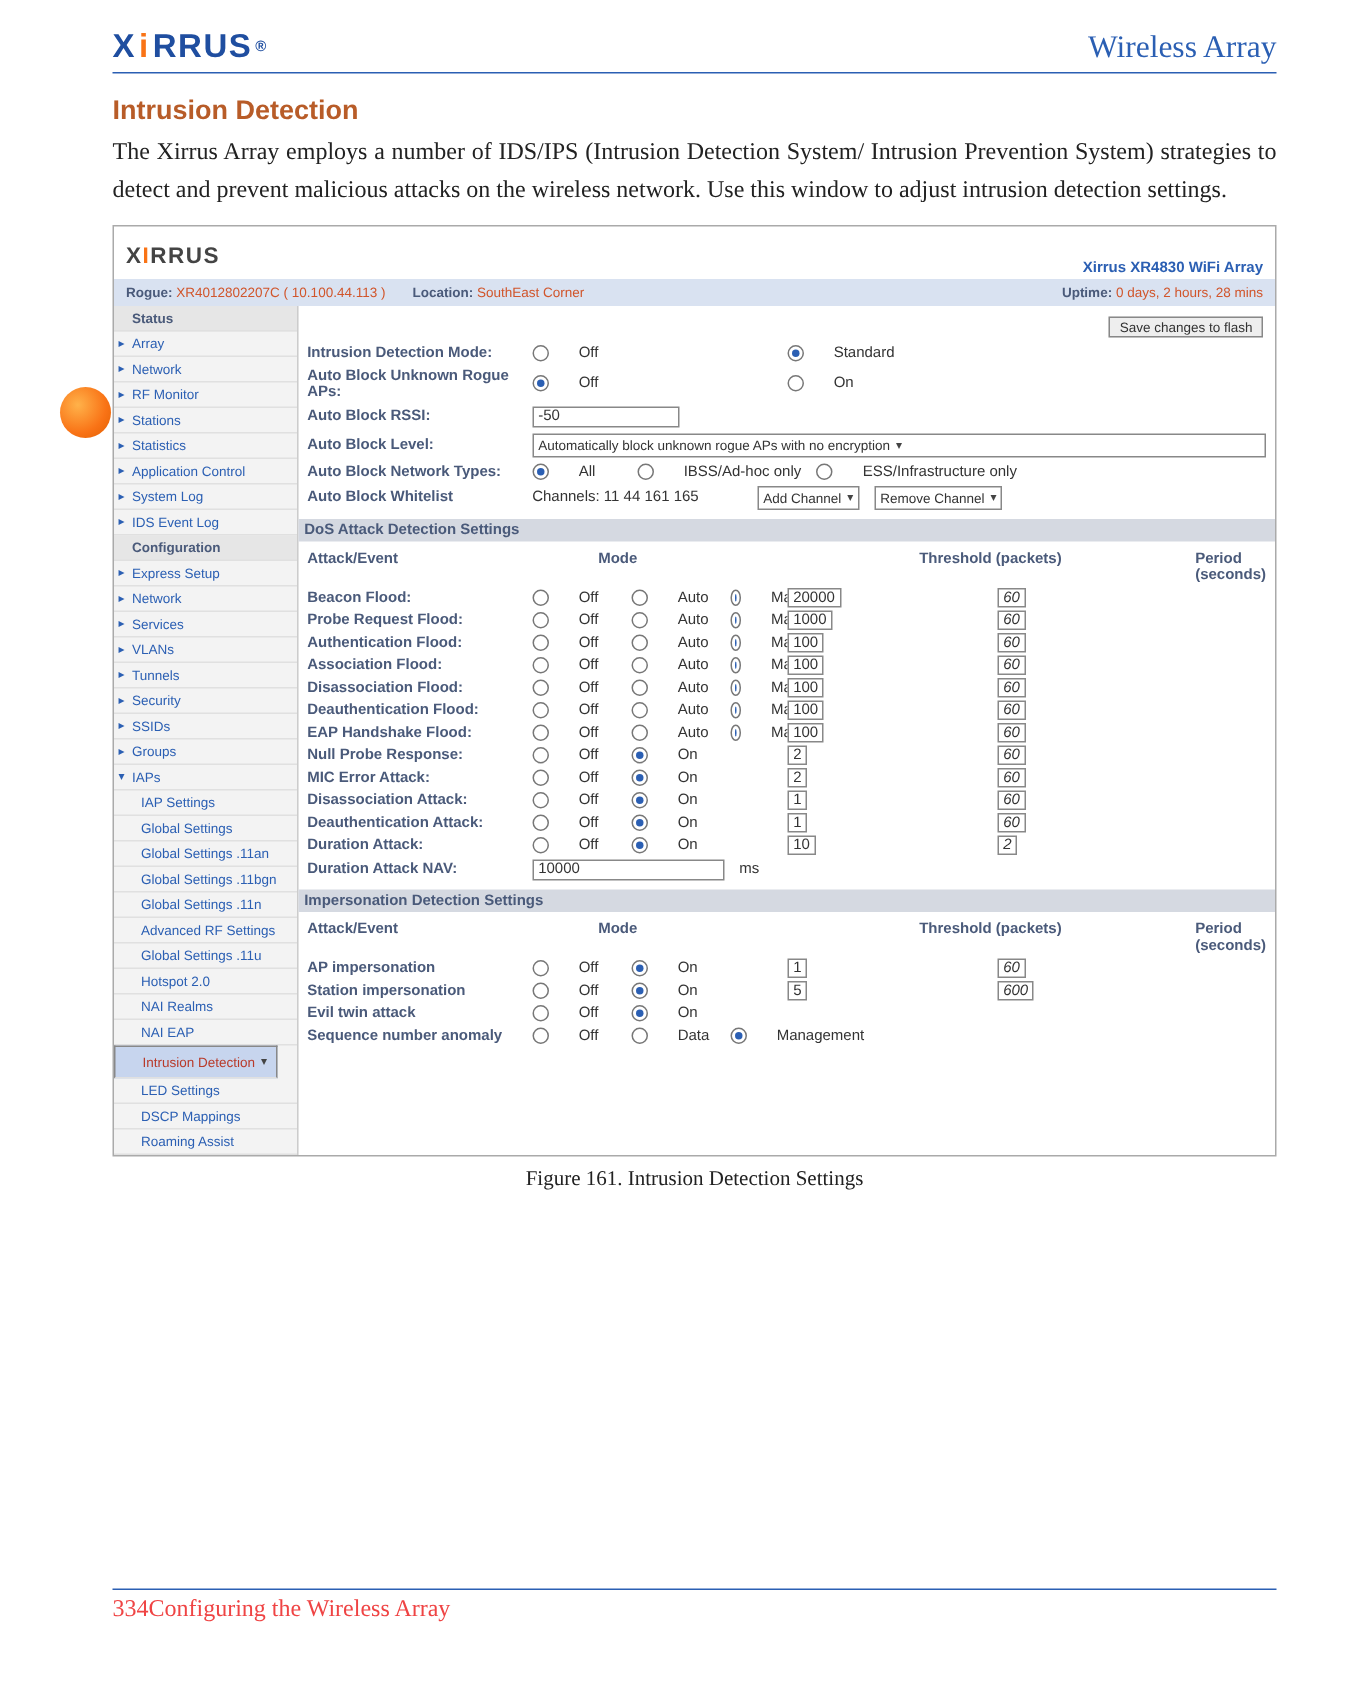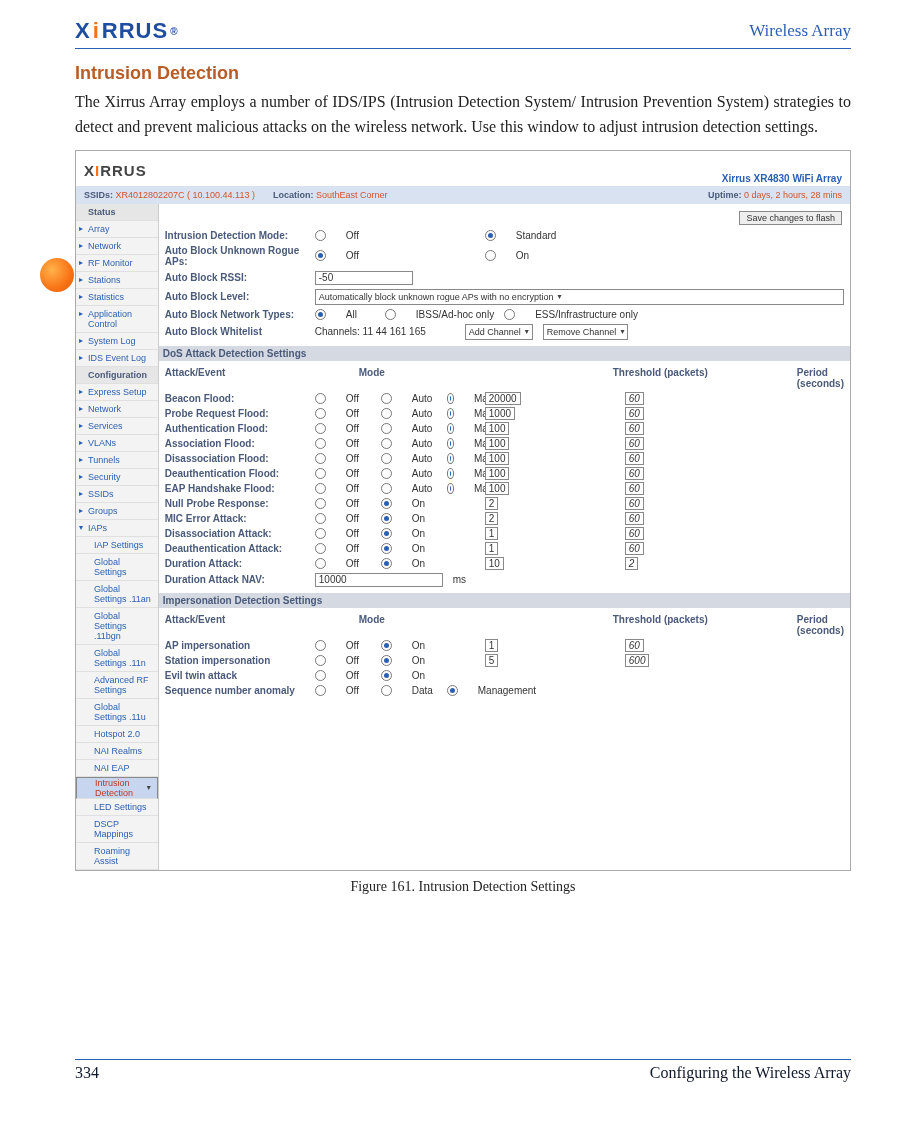--- a/index.html
+++ b/index.html
@@ -39,21 +39,21 @@
     letter-spacing: 1px;
     color: #1f4ea0;
     display: flex;
     align-items: center;
     gap: 2px;
   }
   .logo .dot-o { color: #f97316; }
   .doc-title-right {
     font-family: Georgia, serif;
     color: #2b5fb3;
-    font-size: 17px;
+    font-size: 21px;
   }
   h2.section {
     color: #b85c28;
     font-family: Arial, sans-serif;
     font-weight: bold;
     font-size: 18px;
     margin: 12px 0 6px 0;
   }
   p.body {
     font-size: 16px;
@@ -170,37 +170,36 @@
   .sect-head {
     background: #d5d9e1;
     color: #4a5a7a;
     font-weight: bold;
     padding: 2px 4px;
     margin: 4px -6px;
   }
   .col-head { display:flex; padding: 2px 0; gap: 44px; }
   .col-head .h1 { width: 150px; color:#4a5a7a; font-weight:bold; }
   .col-head .h2 { width: 170px; color:#4a5a7a; font-weight:bold; }
-  .col-head .h3 { width: 140px; color:#4a5a7a; font-weight:bold;margin-left:40px; }
+  .col-head .h3 { width: 140px; color:#4a5a7a; font-weight:bold; }
   .col-head .h4 { flex:1; color:#4a5a7a; font-weight:bold; }
   .drow { display:flex; align-items:center; padding: 2px 0; }
   .drow .c1 { width:150px; color:#4a5a7a; font-weight:bold; }
   .drow .c2 { width:170px; display:flex; gap:6px; }
   .drow .c3 { width:140px; }
   .drow .c4 { flex:1;font-style:italic; }
   .footer {
     position: absolute;
     bottom: 18px;
     left: 75px;
     right: 50px;
     border-top: 1px solid #2b5fb3;
     padding-top: 4px;
     display: flex;
-    justify-content: space-between;
-    color: #0f172a;
+    color: #ef4444;
     font-size: 16px;
   }
 </style>
 </head>
 <body>
 
 <div class="page">
   <div class="edge-dot"></div>
 
   <div class="topbar">
@@ -212,21 +211,21 @@
 
   <h2 class="section">Intrusion Detection</h2>
   <p class="body">The Xirrus Array employs a number of IDS/IPS (Intrusion Detection System/ Intrusion Prevention System) strategies to detect and prevent malicious attacks on the wireless network. Use this window to adjust intrusion detection settings.</p>
 
   <div class="shot">
     <div class="shot-top">
       <span class="mini-logo">X<span class="dot-o">I</span>RRUS</span>
       <span class="model">Xirrus XR4830 WiFi Array</span>
     </div>
     <div class="shot-bar">
-      <span><b>SSIDs:</b> <span class="val">XR4012802207C   ( 10.100.44.113 )</span></span>
+      <span><b>Rogue:</b> <span class="val">XR4012802207C   ( 10.100.44.113 )</span></span>
       <span><b>Location:</b> <span class="val">SouthEast Corner</span></span>
       <span style="margin-left:auto"><b>Uptime:</b> <span class="val">0 days, 2 hours, 28 mins</span></span>
     </div>
 
     <div class="shot-body">
 
       <div class="nav">
         <div class="item head">Status</div>
         <div id="nav-top">
             <div class="item caret">Array</div>

